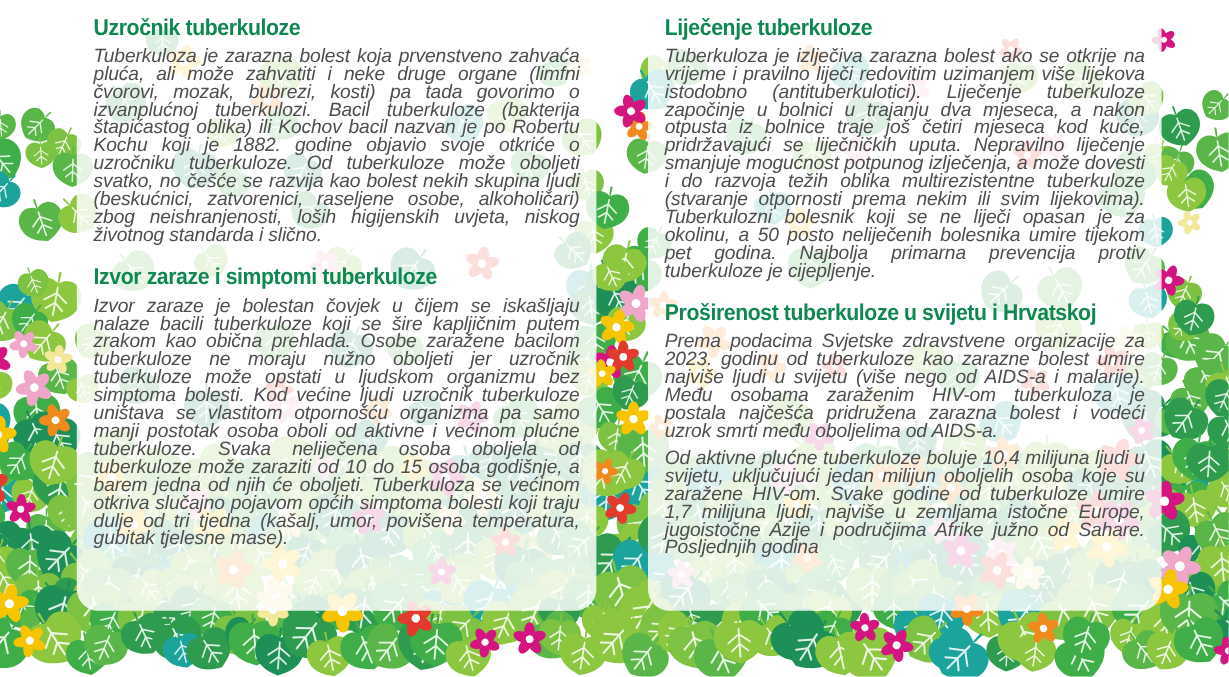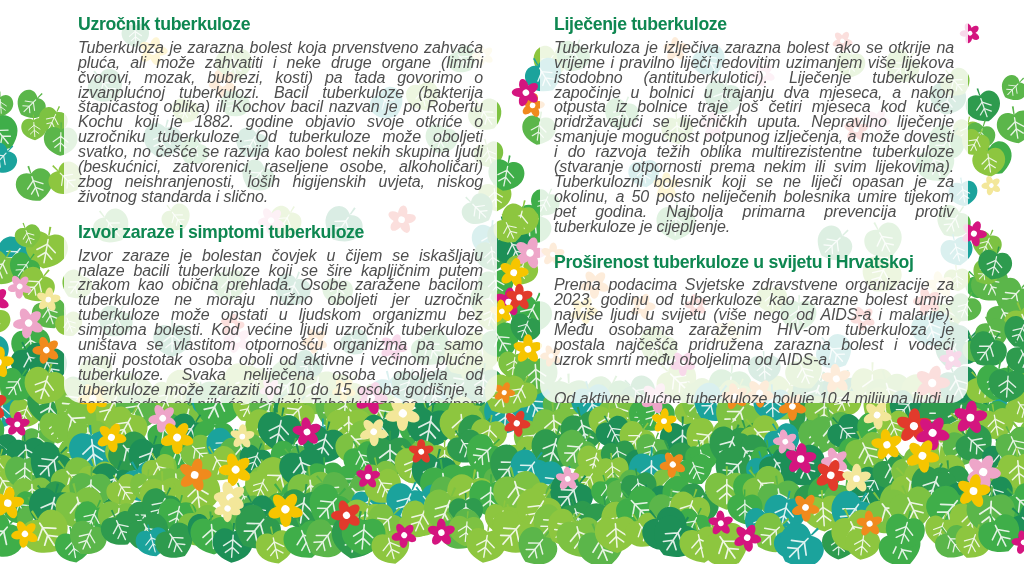--- a/index.html
+++ b/index.html
@@ -2,36 +2,36 @@
 <html style="--heading: #0e8751; --body: #4e4e4e; --panel-bg: rgba(255,255,255,0.84);"><head>
 <meta charset="utf-8">
 <style>
   html,body{margin:0;padding:0;background:#fff;}
   .page{
     position:relative;width:1024px;height:564px;overflow:hidden;background:#ffffff;
     font-family:"Liberation Sans",sans-serif;
   }
   #bg{position:absolute;left:0;top:0;z-index:0;}
   .panel{
-    position:absolute;top:0;height:403px;box-sizing:border-box;
+    position:absolute;top:0;height:509px;box-sizing:border-box;
     background:var(--panel-bg);border-radius:18px;
     padding:13px 14px 8px 14px;overflow:hidden;z-index:2;
   }
   .panel-left{left:64px;width:433px;}
   .panel-right{left:540px;width:428px;}
   h2.title{
     margin:0 0 6px 0;font-weight:bold;font-size:19px;line-height:1.15;
     color:var(--heading);letter-spacing:-0.35px;white-space:nowrap;
     transform:scaleX(0.93);transform-origin:left center;
   }
   .panel p{
     margin:0;font-size:16px;line-height:14.9px;color:var(--body);
     text-align:justify;letter-spacing:-0.1px;font-style:italic;
   }
-  .panel p + p{margin-top:24px;}
+  .panel p + p{margin-top:8px;}
   .panel section + section{margin-top:16px;}
 </style>
 </head>
 <body>
 
 <div class="page">
 
   <svg id="bg" width="1024" height="564" viewBox="0 0 1024 564" aria-hidden="true">
     <defs>
       <g id="leaf">

